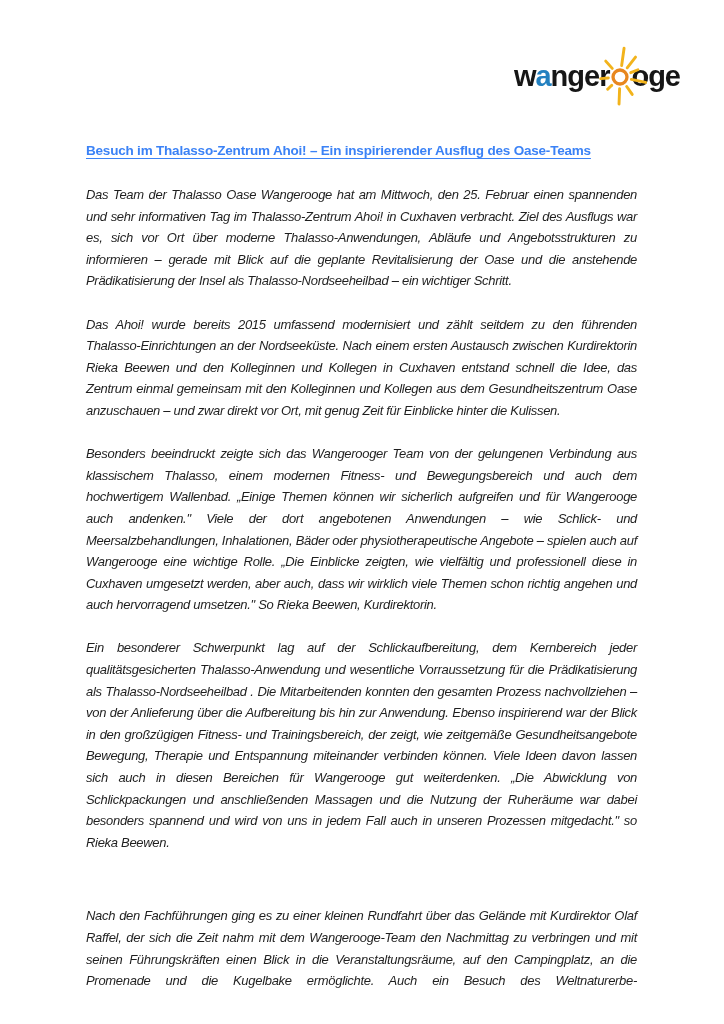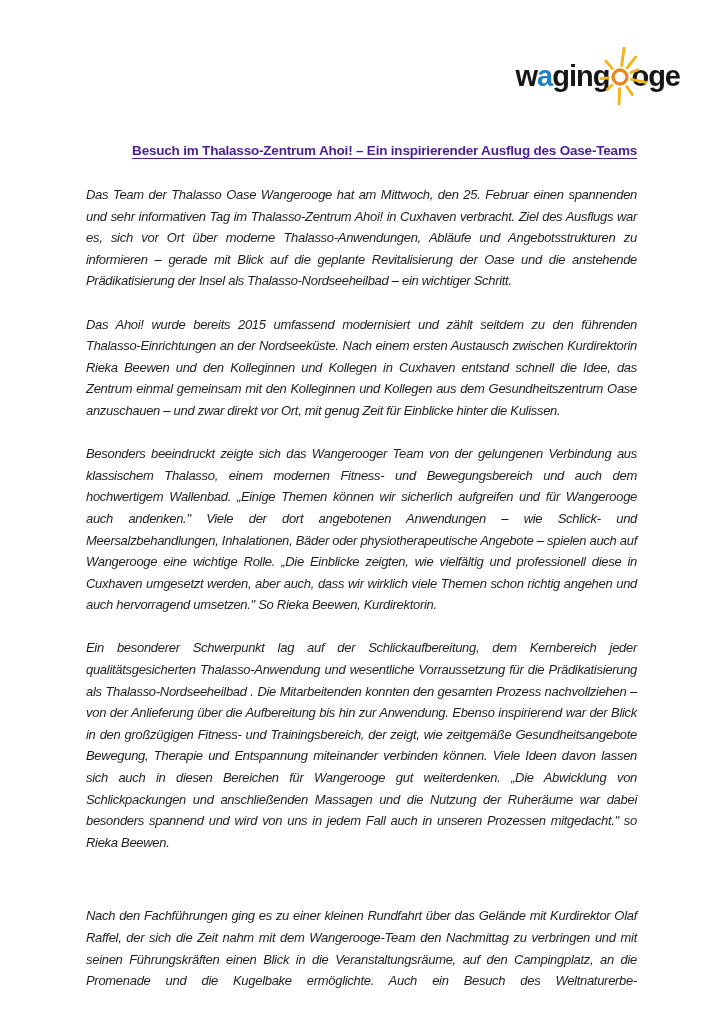--- a/index.html
+++ b/index.html
@@ -42,45 +42,45 @@
     position: absolute;
     left: 86px;
     top: 143px;
     width: 551px;
     color: #1d1d1d;
   }
   .title {
     margin: 0 0 26px 0;
     font-size: 13.5px;
     font-weight: bold;
-    text-align: right;
+    text-align: left;
     text-decoration: underline;
     text-underline-offset: 3px;
     letter-spacing: -0.2px;
-    color: #4c1d95;
+    color: #3b82f6;
   }
   p.body-par {
     margin: 0 0 21.6px 0;
     font-size: 13px;
     line-height: 21.6px;
     letter-spacing: -0.3px;
     text-align: justify;
     color: #1f1f1f;
     font-style: italic;
   }
   p.body-par.extra-gap { margin-top: 52px; }
   p.body-par.justify-last { text-align-last: justify; }
 </style>
 </head>
 <body>
 
 <div class="page">
 
   <div class="logo">
-    <span>w</span><span class="logo-a">a</span><span>ging</span><span class="sun-slot"><svg viewBox="-33 -33 66 66" width="64" height="64" aria-hidden="true">
+    <span>w</span><span class="logo-a">a</span><span>nger</span><span class="sun-slot"><svg viewBox="-33 -33 66 66" width="64" height="64" aria-hidden="true">
         <g stroke="#f2b31b" stroke-width="3" stroke-linecap="round" fill="none">
           <line x1="1.7" y1="-11.9" x2="4.2" y2="-29.7"></line>
           <line x1="7.4" y1="-9.5" x2="16" y2="-20.5"></line>
           <line x1="11.1" y1="-4.5" x2="18.5" y2="-7.5"></line>
           <line x1="11.7" y1="2.5" x2="26.4" y2="5.6"></line>
           <line x1="6.9" y1="9.8" x2="12.6" y2="18"></line>
           <line x1="-0.4" y1="12" x2="-1" y2="28"></line>
           <line x1="-8.5" y1="8.5" x2="-12.7" y2="12.7"></line>
           <line x1="-12" y1="1" x2="-19.9" y2="1.7"></line>
           <line x1="-8" y1="-8.9" x2="-14.7" y2="-16.4"></line>

